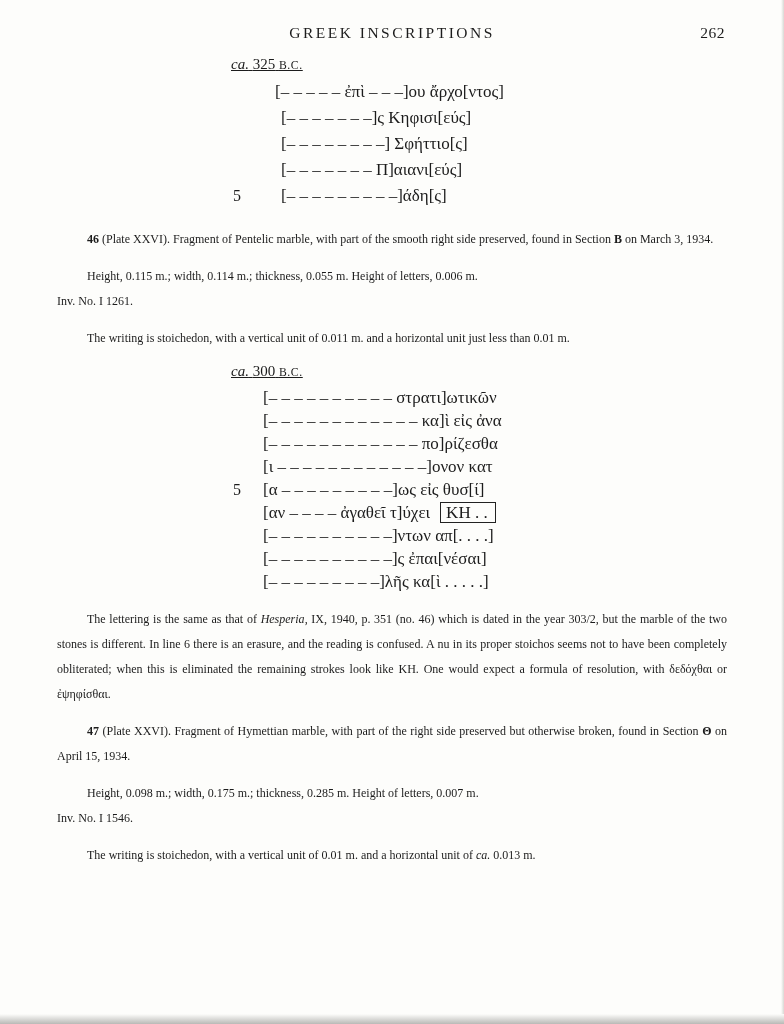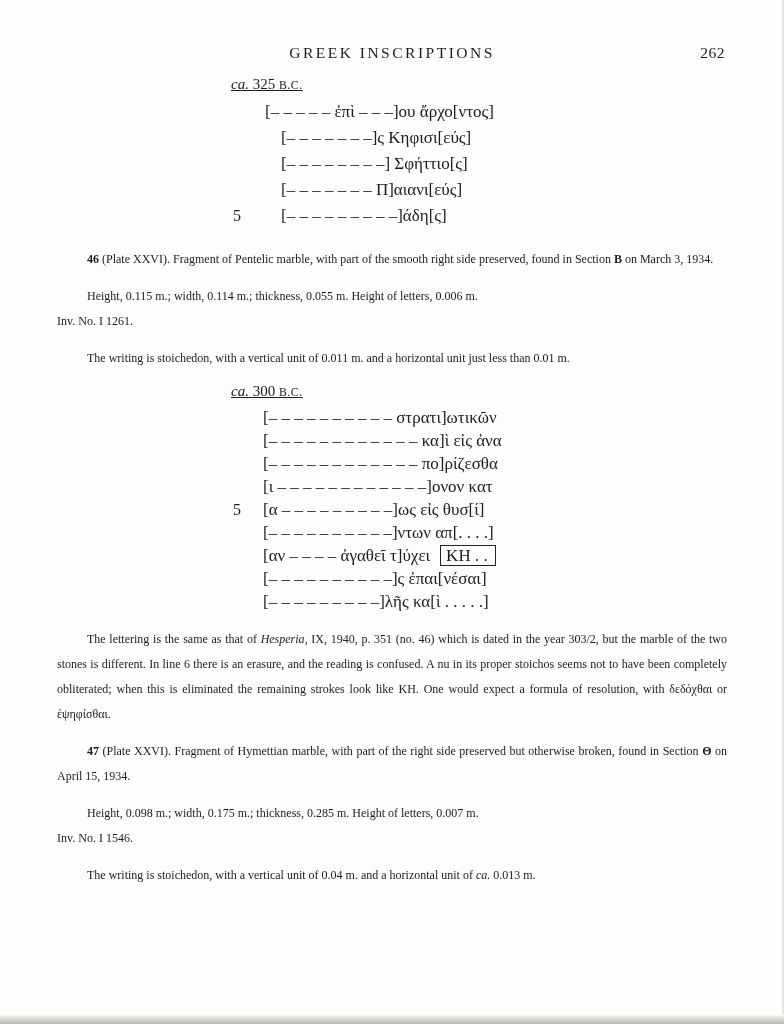--- a/index.html
+++ b/index.html
@@ -2,39 +2,39 @@
 <html><head>
 <meta charset="utf-8">
 <style>
   html,body{margin:0;padding:0;}
   body{
     width:784px;height:1024px;overflow:hidden;position:relative;
     background:#fdfdfb;
     font-family:"Liberation Serif","DejaVu Serif",serif;
     color:#1c1c1c;
   }
-  .page{padding:44px 57px 0 57px;}
+  .page{padding:24px 57px 0 57px;}
   .header{position:relative;margin-bottom:14px;font-size:15.5px;}
   .header .title{display:block;text-align:center;letter-spacing:2.5px;}
   .header .pagenum{position:absolute;right:2px;top:0;letter-spacing:0.5px;}
   p{margin:0 0 12px 0;font-size:12px;line-height:25px;text-align:justify;text-indent:30px;}
   p.meas{text-align:left;}
   .b{font-weight:bold;}
   .i{font-style:italic;}
   .sc{font-size:0.78em;letter-spacing:0.6px;}
   .date{margin:2px 0 6px 174px;font-size:15px;text-indent:0;text-align:left;text-decoration:underline;}
   .insc{margin-left:150px;font-size:17px;}
   .insc1{margin-bottom:18px;}
   .insc2{margin:2px 0 14px 150px;}
   .iline{display:flex;align-items:baseline;}
   .insc1 .iline{line-height:26px;}
   .insc2 .iline{line-height:23px;}
   .num{flex:0 0 56px;text-align:right;padding-right:22px;box-sizing:border-box;font-size:16px;}
   .insc1 .iline .text{margin-left:18px;}
-  .insc1 .iline.outdent .text{margin-left:2px;}
+  .insc1 .iline.outdent .text{margin-left:12px;}
   .boxed{display:inline-block;border:1.4px solid #222;padding:0 7px 0 5px;margin-left:10px;line-height:19px;}
   .scan-edge-bottom{position:absolute;left:0;bottom:0;width:100%;height:10px;
     background:linear-gradient(to bottom,#fdfdfb,#b9b9b6);}
   .scan-edge-right{position:absolute;right:0;top:0;width:3px;height:100%;
     background:linear-gradient(to left,#d8d8d4,rgba(253,253,251,0));}
 </style>
 </head>
 <body>
 
 <div class="page">
@@ -93,41 +93,41 @@
     <div class="iline">
         <span class="num"></span>
         <span class="text">[ι – – – – – – – – – – – –]ονον κατ</span>
       </div>
     <div class="iline">
         <span class="num">5</span>
         <span class="text">[α – – – – – – – – –]ως εἰς θυσ[ί]</span>
       </div>
     <div class="iline">
         <span class="num"></span>
-        <span class="text">[– – – – – – – – – –]ντων απ[. . . .]</span>
+        <span class="text">[αν – – – – ἀγαθεῖ τ]ύχει</span>
+        <span class="boxed">ΚΗ . .</span>
       </div>
     <div class="iline">
         <span class="num"></span>
-        <span class="text">[αν – – – – ἀγαθεῖ τ]ύχει</span>
-        <span class="boxed">ΚΗ . .</span>
+        <span class="text">[– – – – – – – – – –]ντων απ[. . . .]</span>
       </div>
     <div class="iline">
         <span class="num"></span>
         <span class="text">[– – – – – – – – – –]ς ἐπαι[νέσαι]</span>
       </div>
     <div class="iline">
         <span class="num"></span>
         <span class="text">[– – – – – – – – –]λῆς κα[ὶ . . . . .]</span>
       </div>
   </div>
 
   <p><span>The lettering is the same as that of </span><span class="i">Hesperia</span><span>, IX, 1940, p. 351 (no. 46) which is dated in the year 303/2, but the marble of the two stones is different.  In line 6 there is an erasure, and the reading is confused.  A nu in its proper stoichos seems not to have been completely obliterated; when this is eliminated the remaining strokes look like ΚΗ.  One would expect a formula of resolution, with δεδόχθαι or ἐψηφίσθαι.</span></p>
 
   <p><span class="b">47</span><span> (Plate XXVI).  Fragment of Hymettian marble, with part of the right side preserved but otherwise broken, found in Section </span><span class="b">Θ</span><span> on April 15, 1934.</span></p>
 
   <p class="meas"><span>Height, 0.098 m.;  width, 0.175 m.;  thickness, 0.285 m.   Height of letters, 0.007 m.</span><br><span>Inv. No. I 1546.</span></p>
 
-  <p><span>The writing is stoichedon, with a vertical unit of 0.04 m. and a horizontal unit of </span><span class="i">ca.</span><span> 0.013 m.</span></p>
+  <p><span>The writing is stoichedon, with a vertical unit of 0.01 m. and a horizontal unit of </span><span class="i">ca.</span><span> 0.013 m.</span></p>
 
 </div>
 
 <div class="scan-edge-right"></div>
 <div class="scan-edge-bottom"></div>
 
 </body></html>

